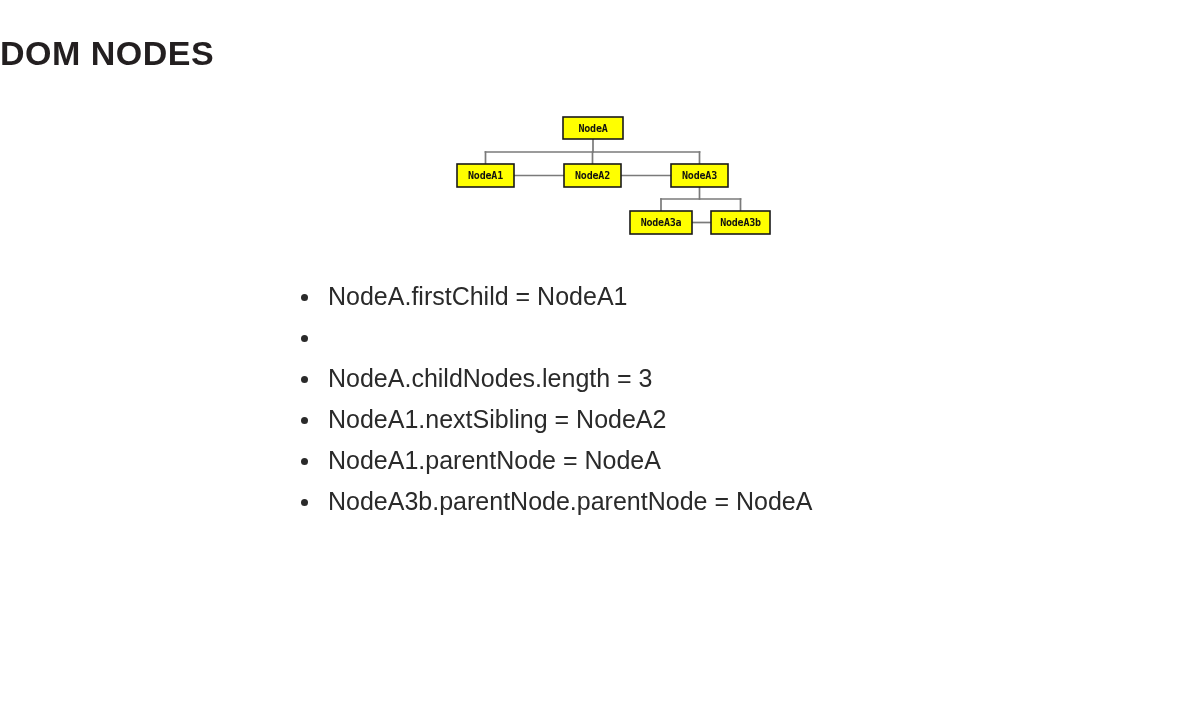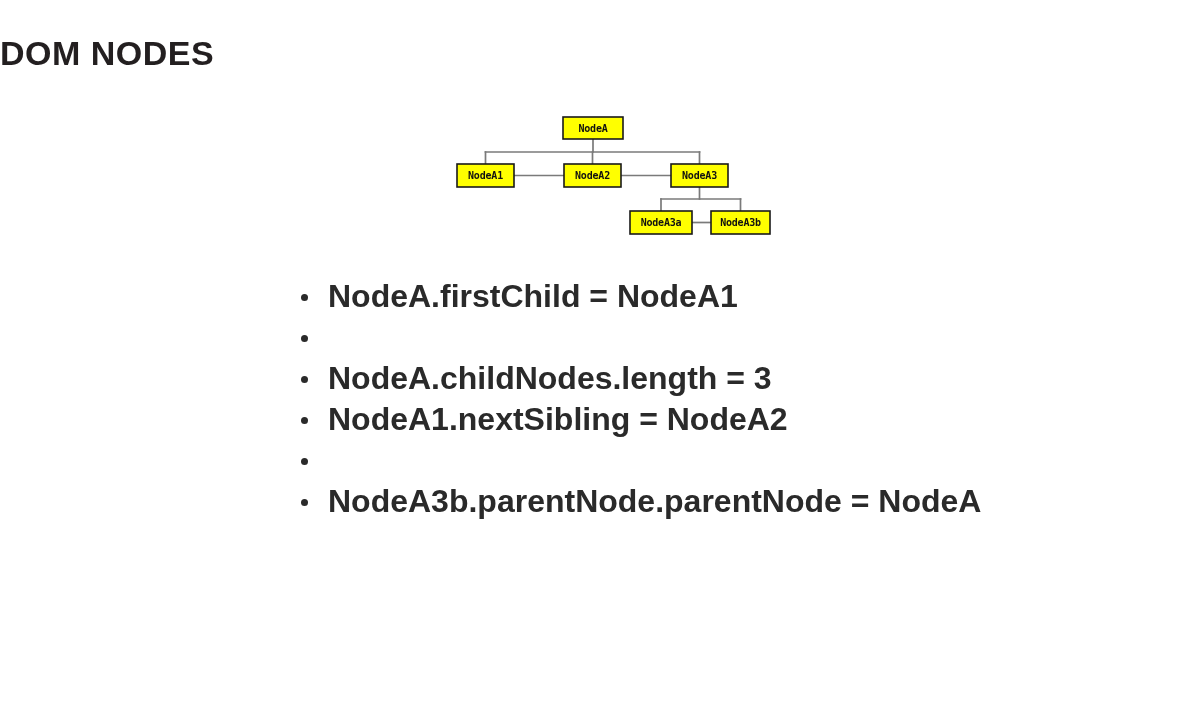--- a/index.html
+++ b/index.html
@@ -76,22 +76,22 @@
     margin: 0;
     padding: 0;
     list-style: none;
   }
   #props-list li {
     position: relative;
     padding-left: 28px;
     height: 41px;
     line-height: 41px;
     font-family: "Liberation Sans", sans-serif;
-    font-size: 32px;
-    font-weight: bold;
+    font-size: 25px;
+    font-weight: normal;
     color: #2a2a2a;
     white-space: pre;
   }
   #props-list li .bullet-dot {
     position: absolute;
     left: 1px;
     top: 50%;
     margin-top: -3px;
     width: 7px;
     height: 7px;
@@ -147,15 +147,15 @@
         </g>
       </g>
   </svg>
 </div>
 
 <ul id="props-list">
     <li><span class="bullet-dot"></span><span>NodeA.firstChild = NodeA1</span></li>
     <li><span class="bullet-dot"></span></li>
     <li><span class="bullet-dot"></span><span>NodeA.childNodes.length = 3</span></li>
     <li><span class="bullet-dot"></span><span>NodeA1.nextSibling = NodeA2</span></li>
-    <li><span class="bullet-dot"></span></li>
+    <li><span class="bullet-dot"></span><span>NodeA1.parentNode = NodeA</span></li>
     <li><span class="bullet-dot"></span><span>NodeA3b.parentNode.parentNode = NodeA</span></li>
   </ul>
 
 </body></html>

